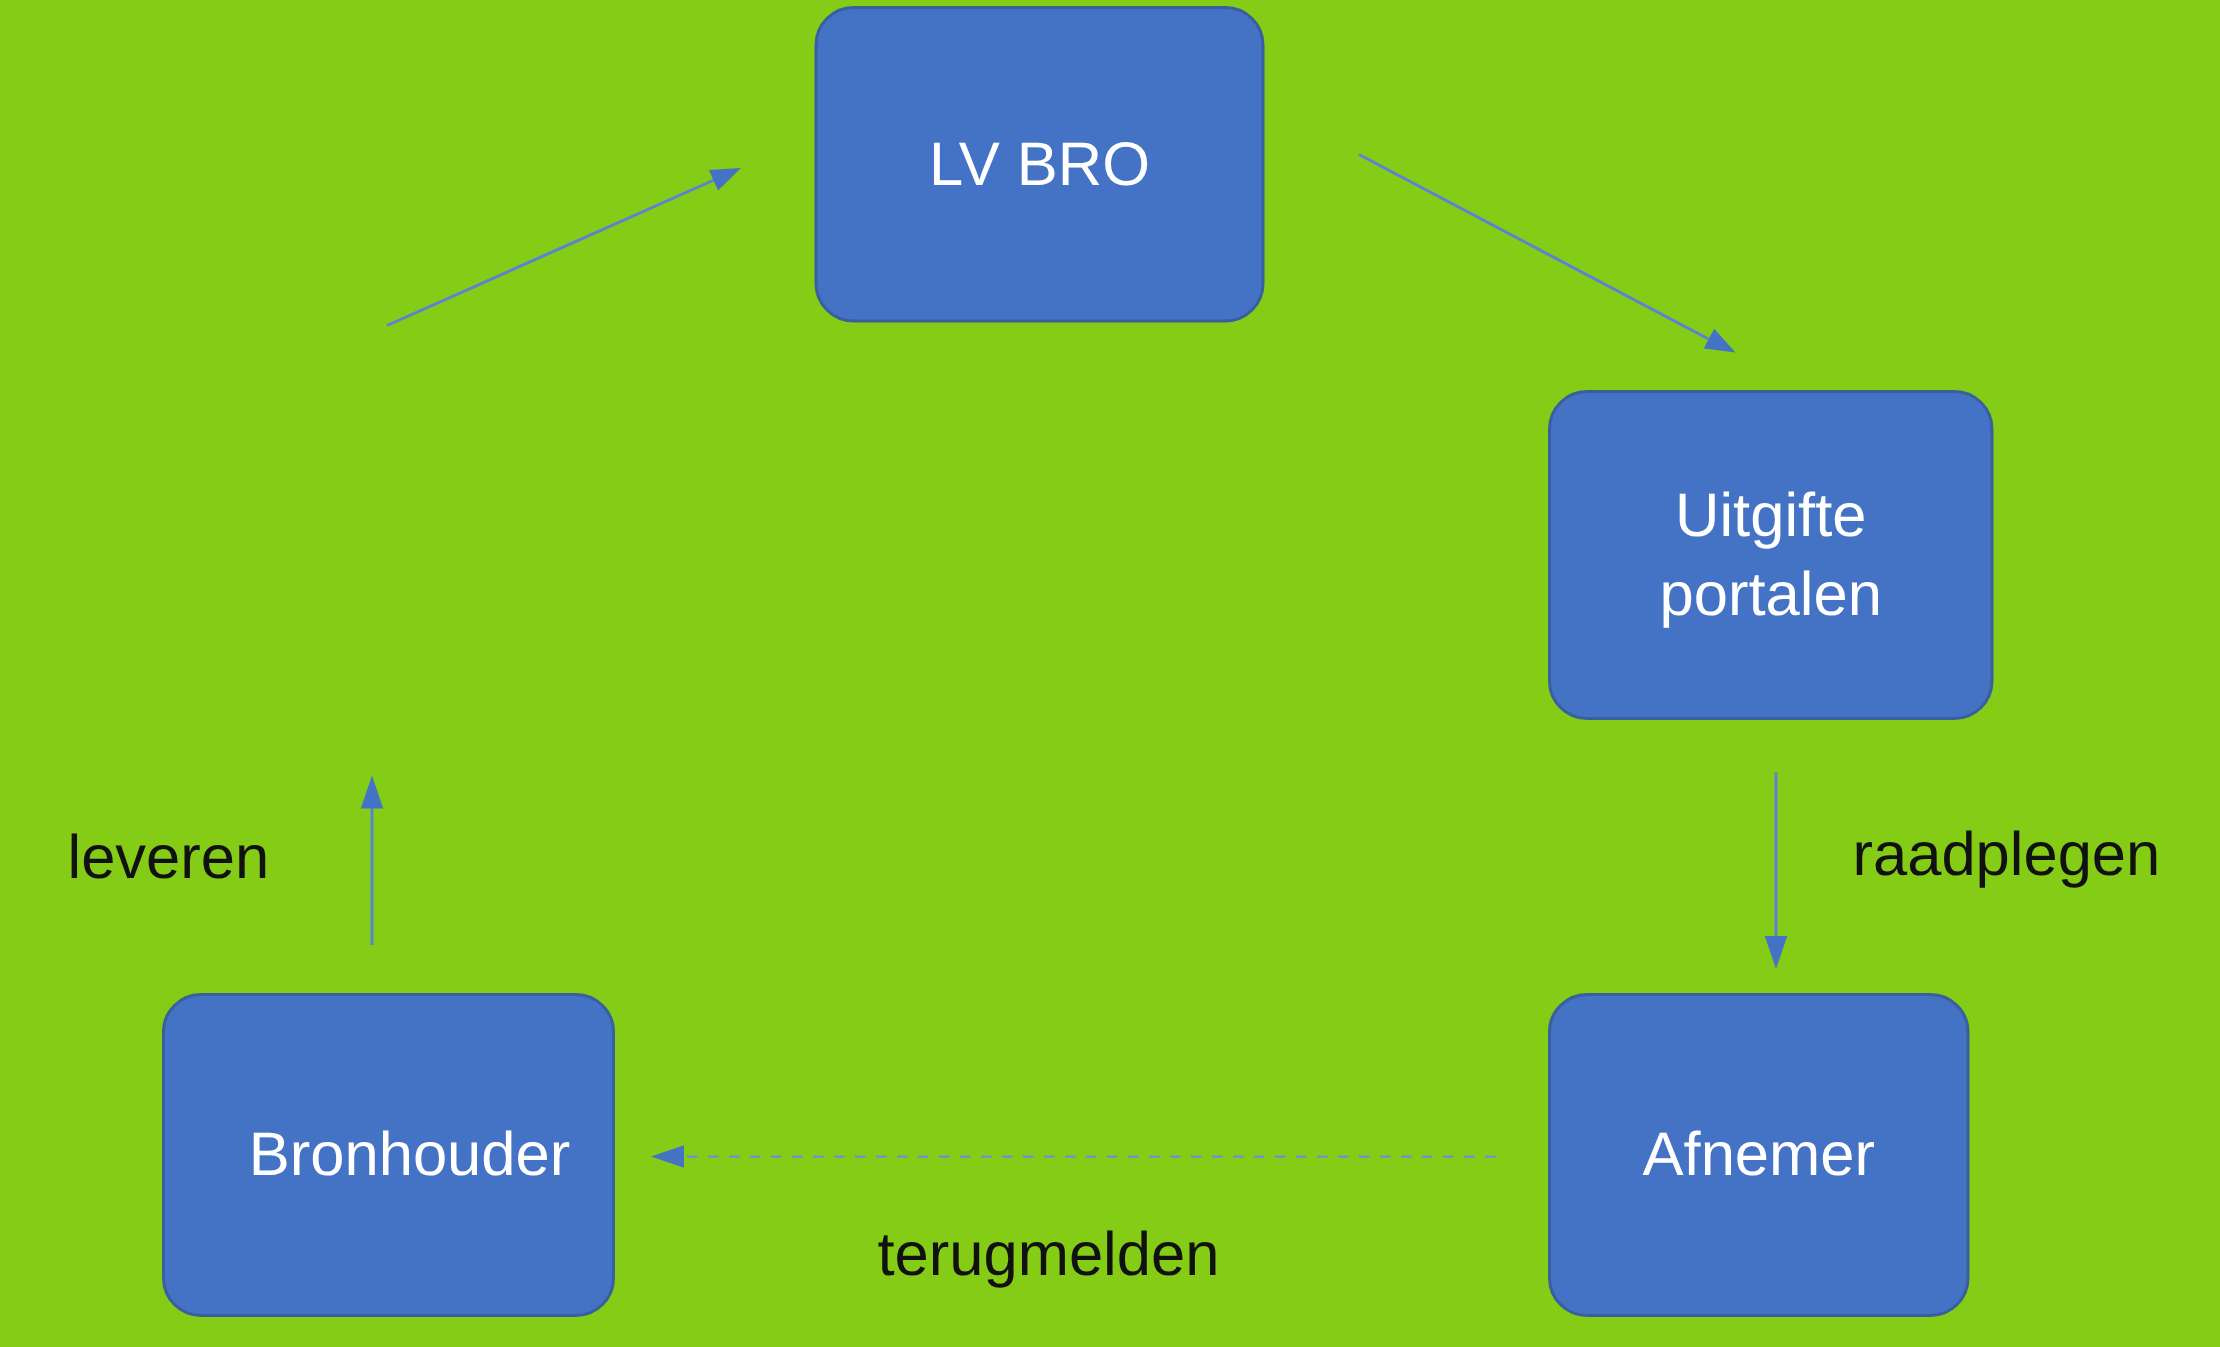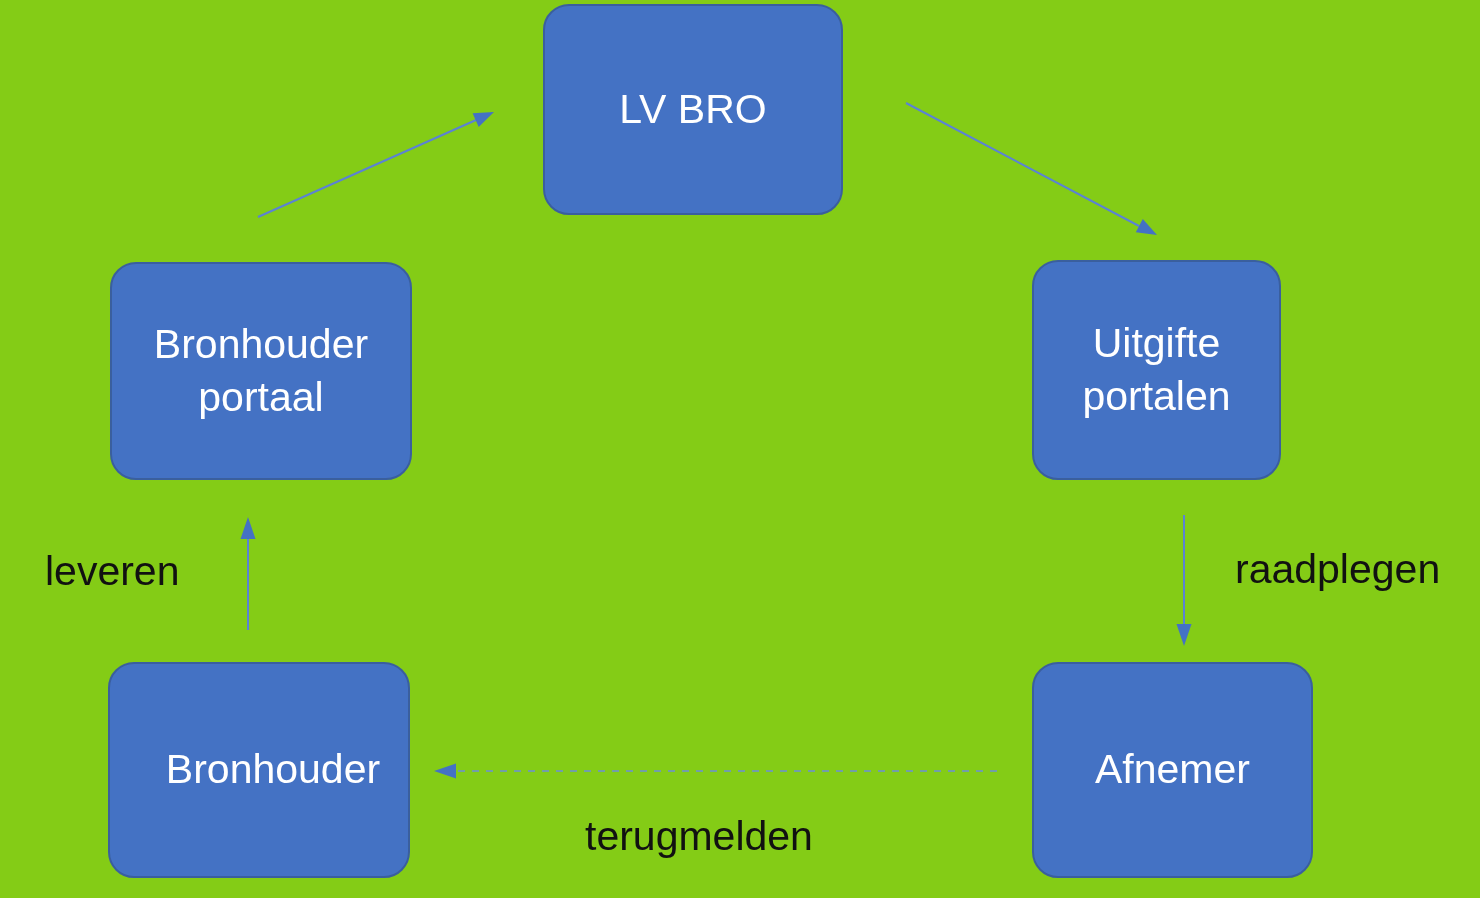--- a/index.html
+++ b/index.html
@@ -33,21 +33,21 @@
     line-height: 1.3;
     display: flex;
     align-items: center;
     justify-content: center;
     text-align: center;
     box-sizing: border-box;
     padding: 0 12px;
   }
   #node-lv-bro            { left: 543px;  top: 4px;   width: 300px; height: 211px; }
   #node-bronhouder-portaal{ left: 110px;  top: 262px; width: 302px; height: 218px; }
-  #node-uitgifte-portalen { left: 1032px; top: 260px; width: 249px; height: 220px; justify-content: center; }
+  #node-uitgifte-portalen { left: 1032px; top: 260px; width: 297px; height: 220px; justify-content: center; }
   #node-bronhouder        { left: 108px;  top: 662px; width: 302px; height: 216px; padding-left: 40px; }
   #node-afnemer           { left: 1032px; top: 662px; width: 281px; height: 216px; }
 
   .edge-label {
     position: absolute;
     color: #111111;
     font-size: 41px;
     white-space: nowrap;
     margin-left: 15px;
   }
@@ -85,23 +85,20 @@
     <g>
       <line x1="997" y1="771" x2="454" y2="771" stroke="#6c8fd9" stroke-width="1.5" stroke-dasharray="7 7"></line>
       <polygon points="434,771 456,763.5 456,778.5" fill="#4472C4"></polygon>
     </g>
   </svg>
 
   <div class="node" id="node-lv-bro">
     <span>LV BRO</span>
   </div>
 
-  <div class="node" id="node-bronhouder-portaal">
-    <span>Bronhouder portaal</span>
-  </div>
 
   <div class="node" id="node-uitgifte-portalen">
     <span>Uitgifte portalen</span>
   </div>
 
   <div class="node" id="node-bronhouder">
     <span>Bronhouder</span>
   </div>
 
   <div class="node" id="node-afnemer">

